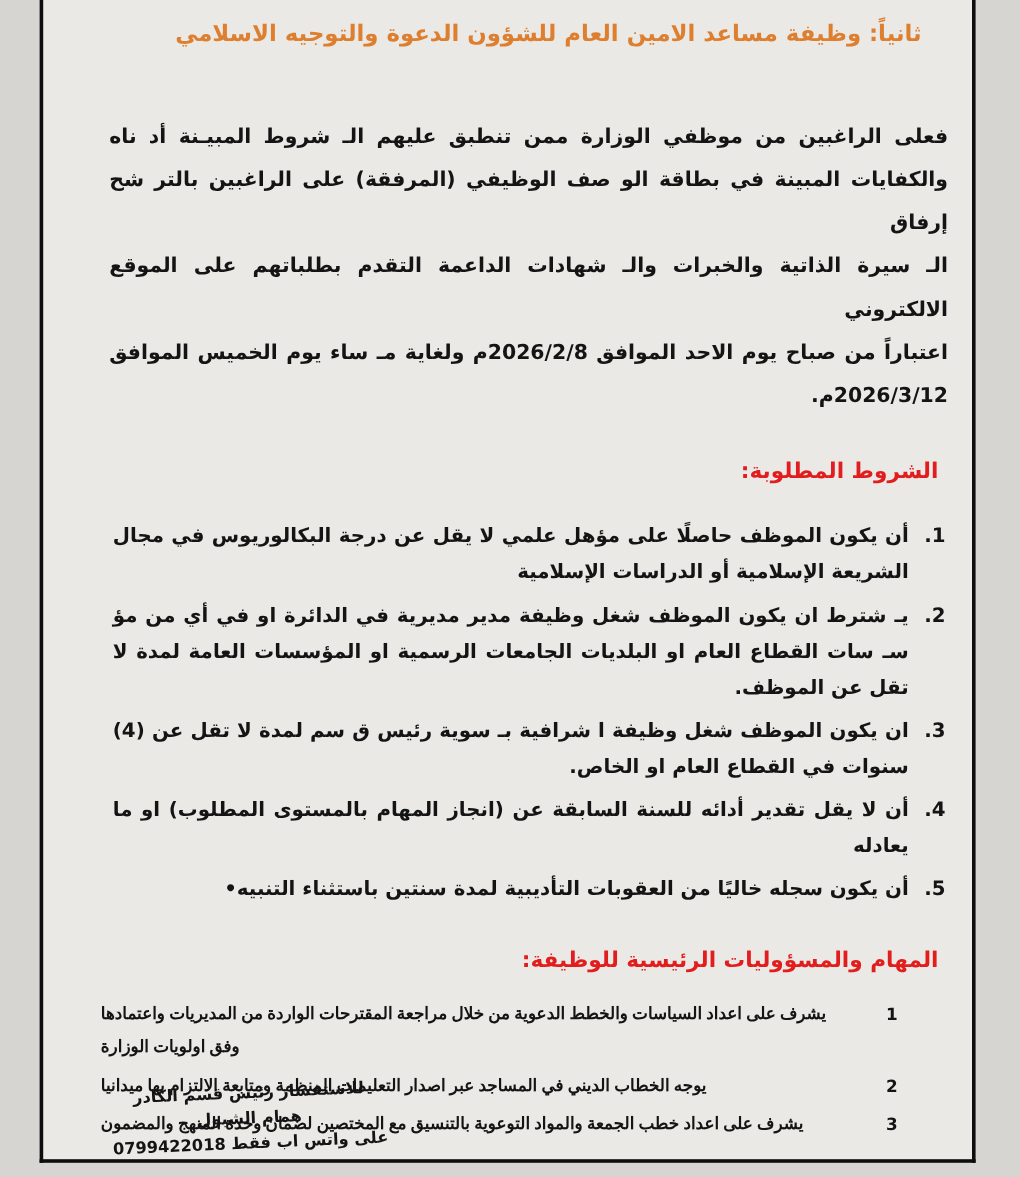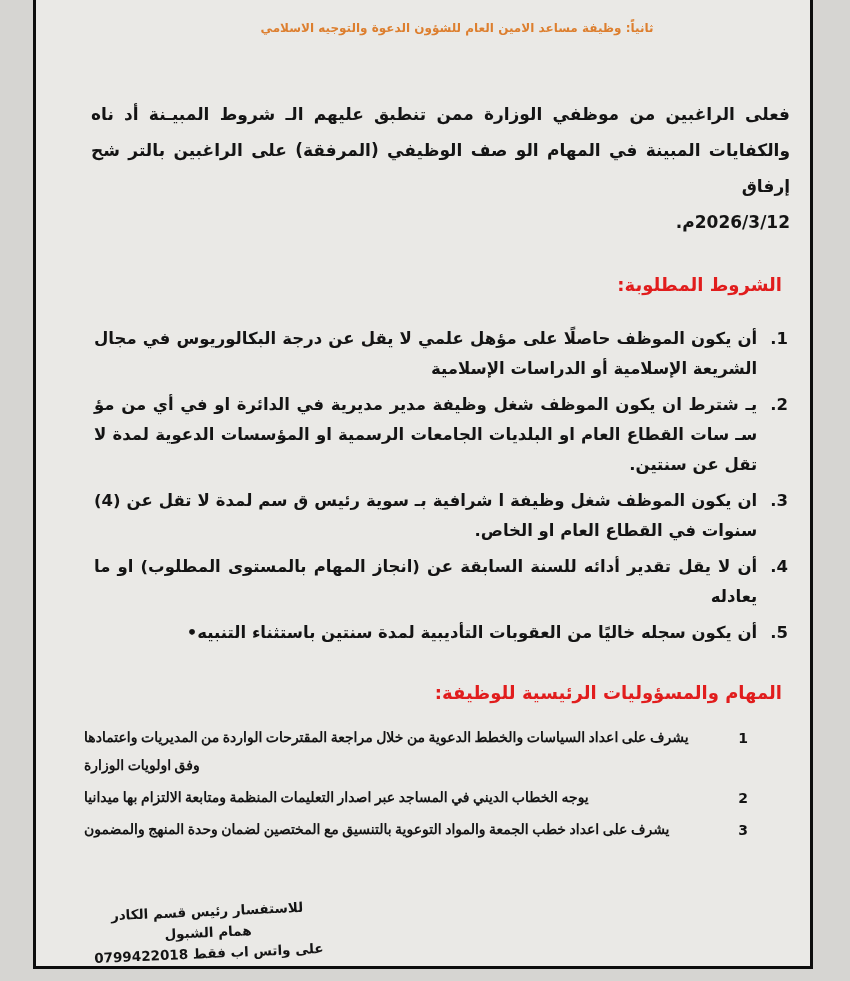--- a/index.html
+++ b/index.html
@@ -20,21 +20,21 @@
   .frame{
     position:absolute;left:33px;top:0;width:780px;height:969px;
     background:var(--page-bg);
     border-left:3px solid #0d0d0d;
     border-right:3px solid #0d0d0d;
     border-bottom:3px solid #0d0d0d;
   }
   .title{
     direction:rtl;text-align:center;
     margin:15px 20px 0 88px;
-    font-size:12px;font-weight:bold;color:var(--orange);
+    font-size:19px;font-weight:bold;color:var(--orange);
     line-height:26px;
   }
   .intro{
     direction:rtl;
     margin:55px 20px 0 55px;
     font-size:17px;font-weight:bold;line-height:36px;
   }
   .intro .line{text-align:right;}
   .intro .line.j{text-align:justify;text-align-last:justify;}
   .url{direction:ltr;unicode-bidi:isolate;font-weight:bold;}
@@ -70,34 +70,36 @@
 </style>
 </head>
 <body>
 
 <div class="frame">
 
   <div class="title">ثانياً: وظيفة مساعد الامين العام للشؤون الدعوة والتوجيه الاسلامي</div>
 
   <div class="intro">
     <div class="line j">فعلى الراغبين من موظفي الوزارة ممن تنطبق عليهم الـ شروط المبيـنة أد ناه</div>
-    <div class="line j">والكفايات المبينة في المهام الو صف الوظيفي (المرفقة) على الراغبين بالتر شح إرفاق</div>
+    <div class="line j">والكفايات المبينة في بطاقة الو صف الوظيفي (المرفقة) على الراغبين بالتر شح إرفاق</div>
+    <div class="line j">الـ سيرة الذاتية والخبرات والـ شهادات الداعمة التقدم بطلباتهم على الموقع الالكتروني</div>
+    <div class="line j">اعتباراً من صباح يوم الاحد الموافق 2026/2/8م ولغاية مـ ساء يوم الخميس الموافق</div>
     <div class="line">2026/3/12م.</div>
   </div>
 
   <div class="sec-heading">الشروط المطلوبة:</div>
 
   <div class="req-list">
     <div class="req-item">
       <span class="num">1.</span>
       <div class="txt">أن يكون الموظف حاصلًا على مؤهل علمي لا يقل عن درجة البكالوريوس في مجال الشريعة الإسلامية أو الدراسات الإسلامية</div>
     </div>
     <div class="req-item">
       <span class="num">2.</span>
-      <div class="txt">يـ شترط ان يكون الموظف شغل وظيفة مدير مديرية في الدائرة او في أي من مؤ سـ سات القطاع العام او البلديات الجامعات الرسمية او المؤسسات الدعوية لمدة لا تقل عن سنتين.</div>
+      <div class="txt">يـ شترط ان يكون الموظف شغل وظيفة مدير مديرية في الدائرة او في أي من مؤ سـ سات القطاع العام او البلديات الجامعات الرسمية او المؤسسات العامة لمدة لا تقل عن الموظف.</div>
     </div>
     <div class="req-item">
       <span class="num">3.</span>
       <div class="txt">ان يكون الموظف شغل وظيفة ا شرافية بـ سوية رئيس ق سم لمدة لا تقل عن (4) سنوات في القطاع العام او الخاص.</div>
     </div>
     <div class="req-item">
       <span class="num">4.</span>
       <div class="txt">أن لا يقل تقدير أدائه للسنة السابقة عن (انجاز المهام بالمستوى المطلوب) او ما يعادله</div>
     </div>
     <div class="req-item">

